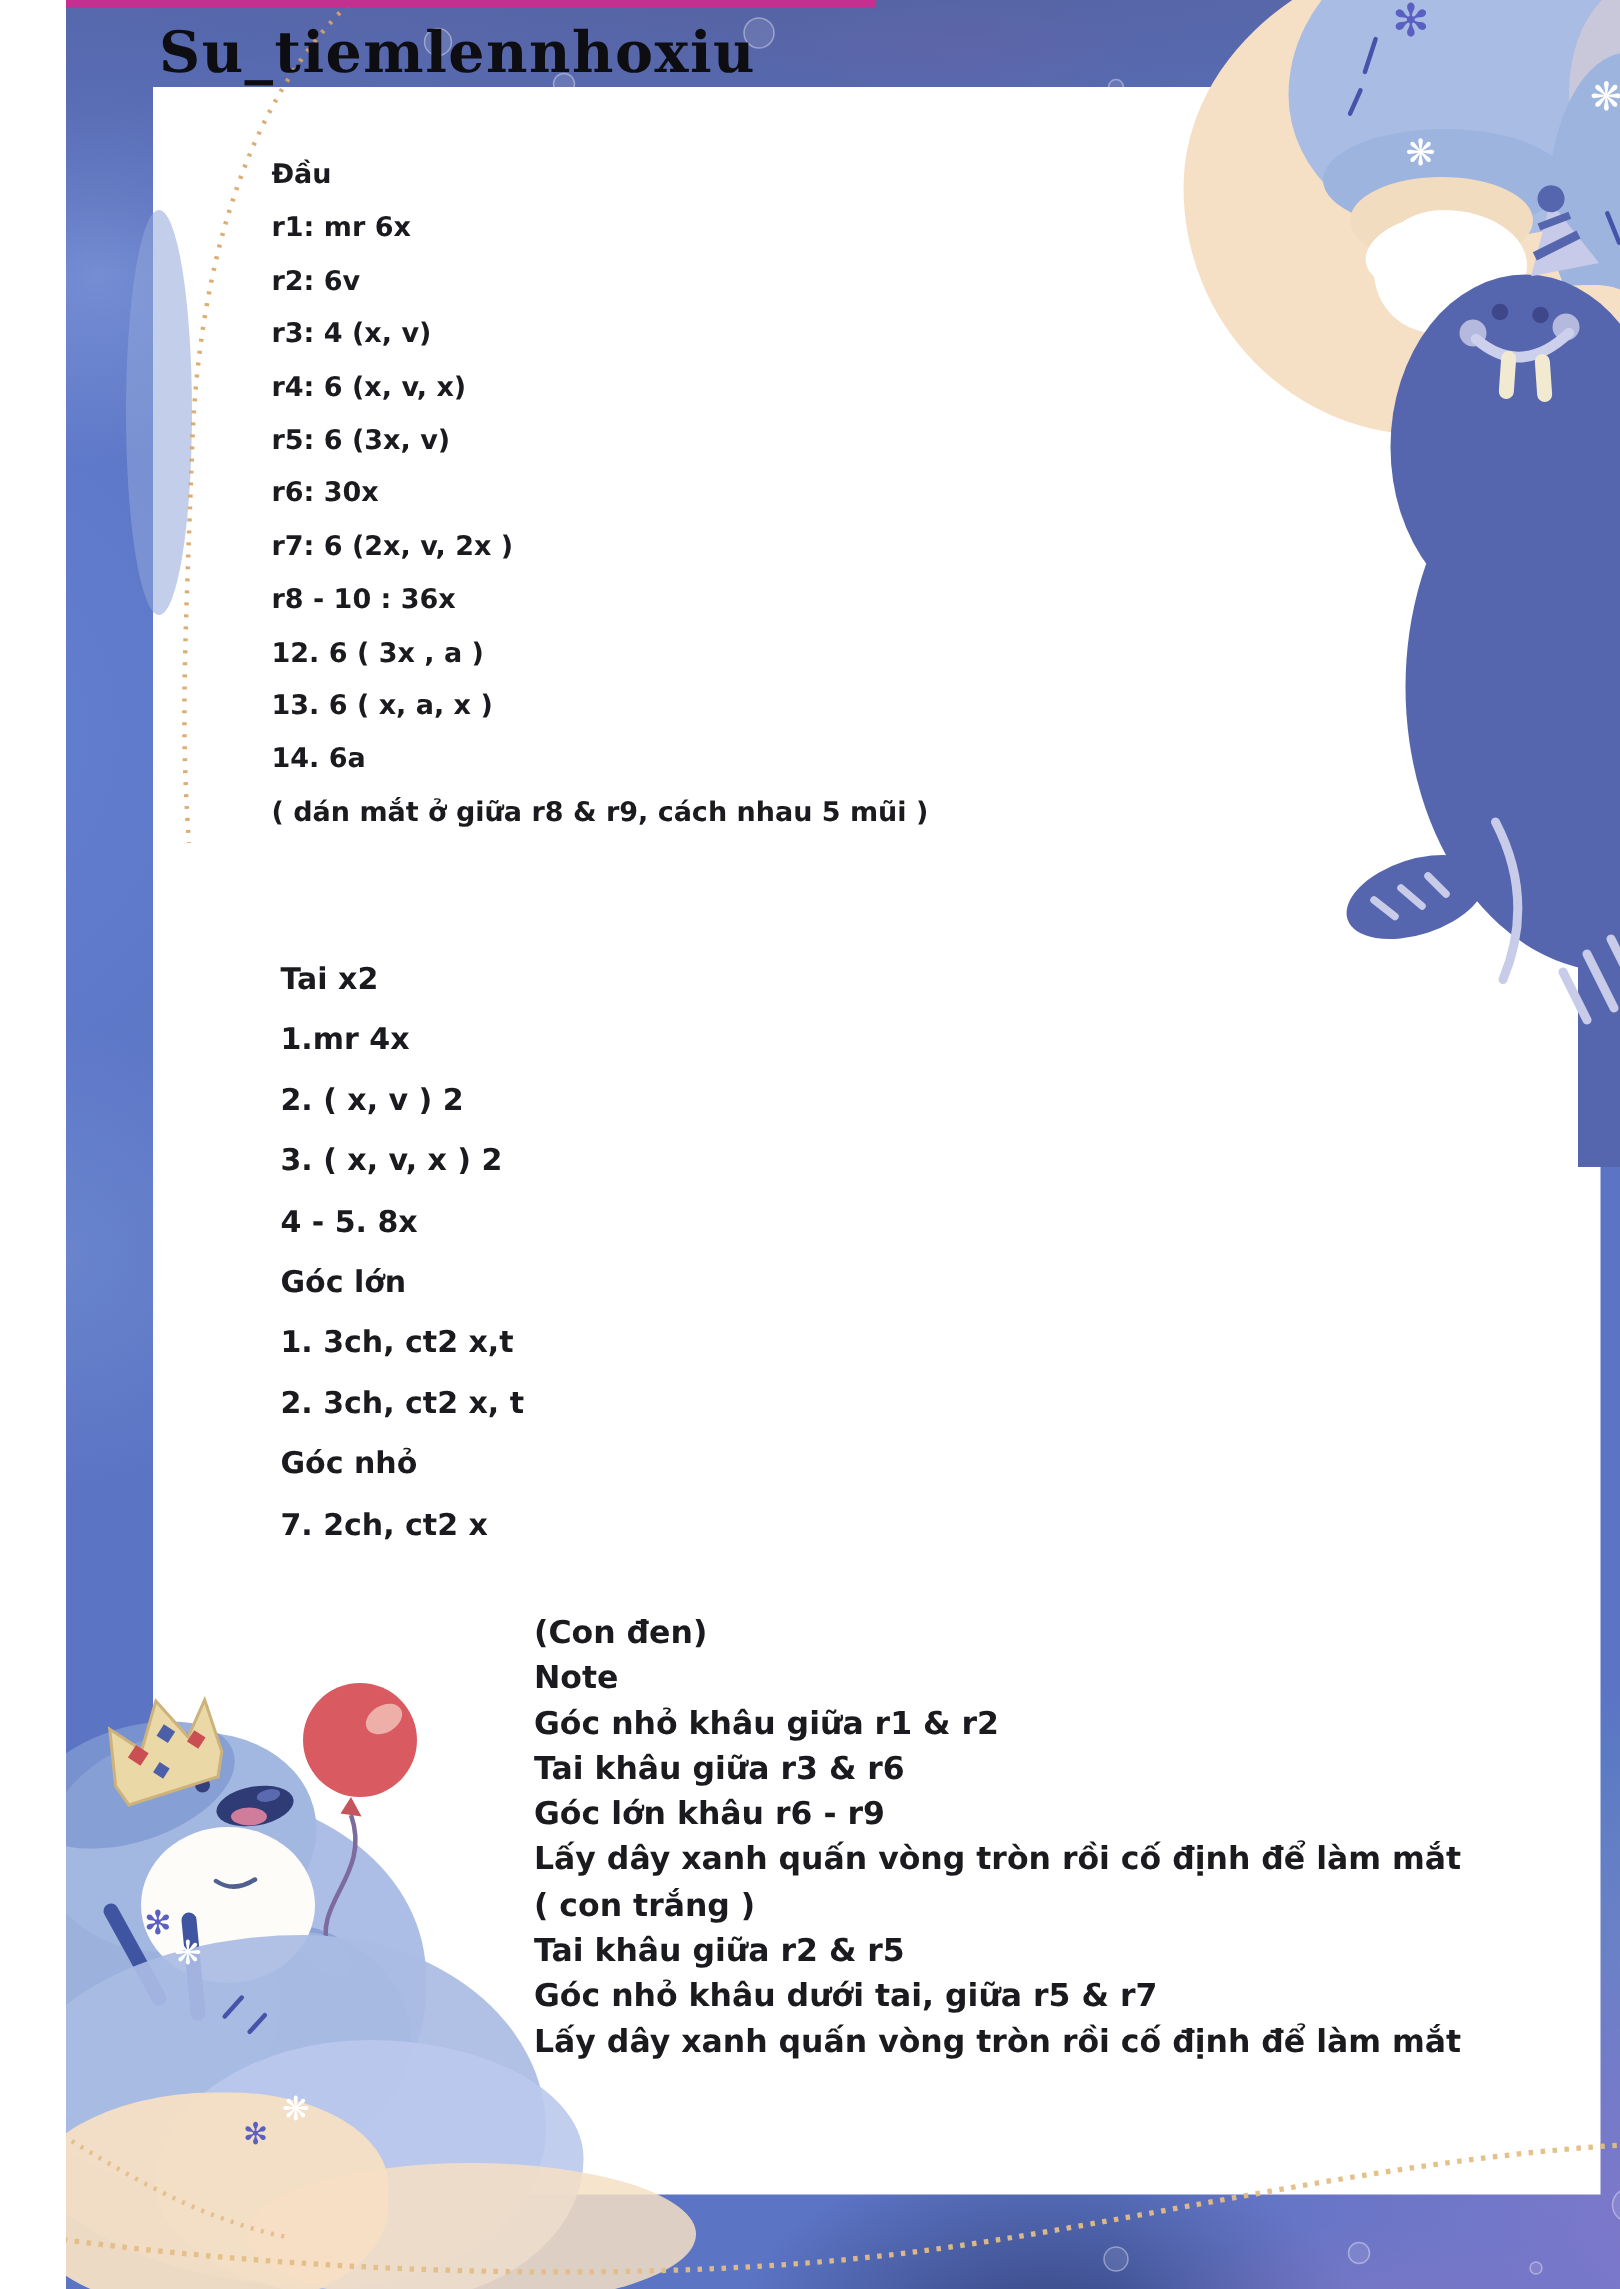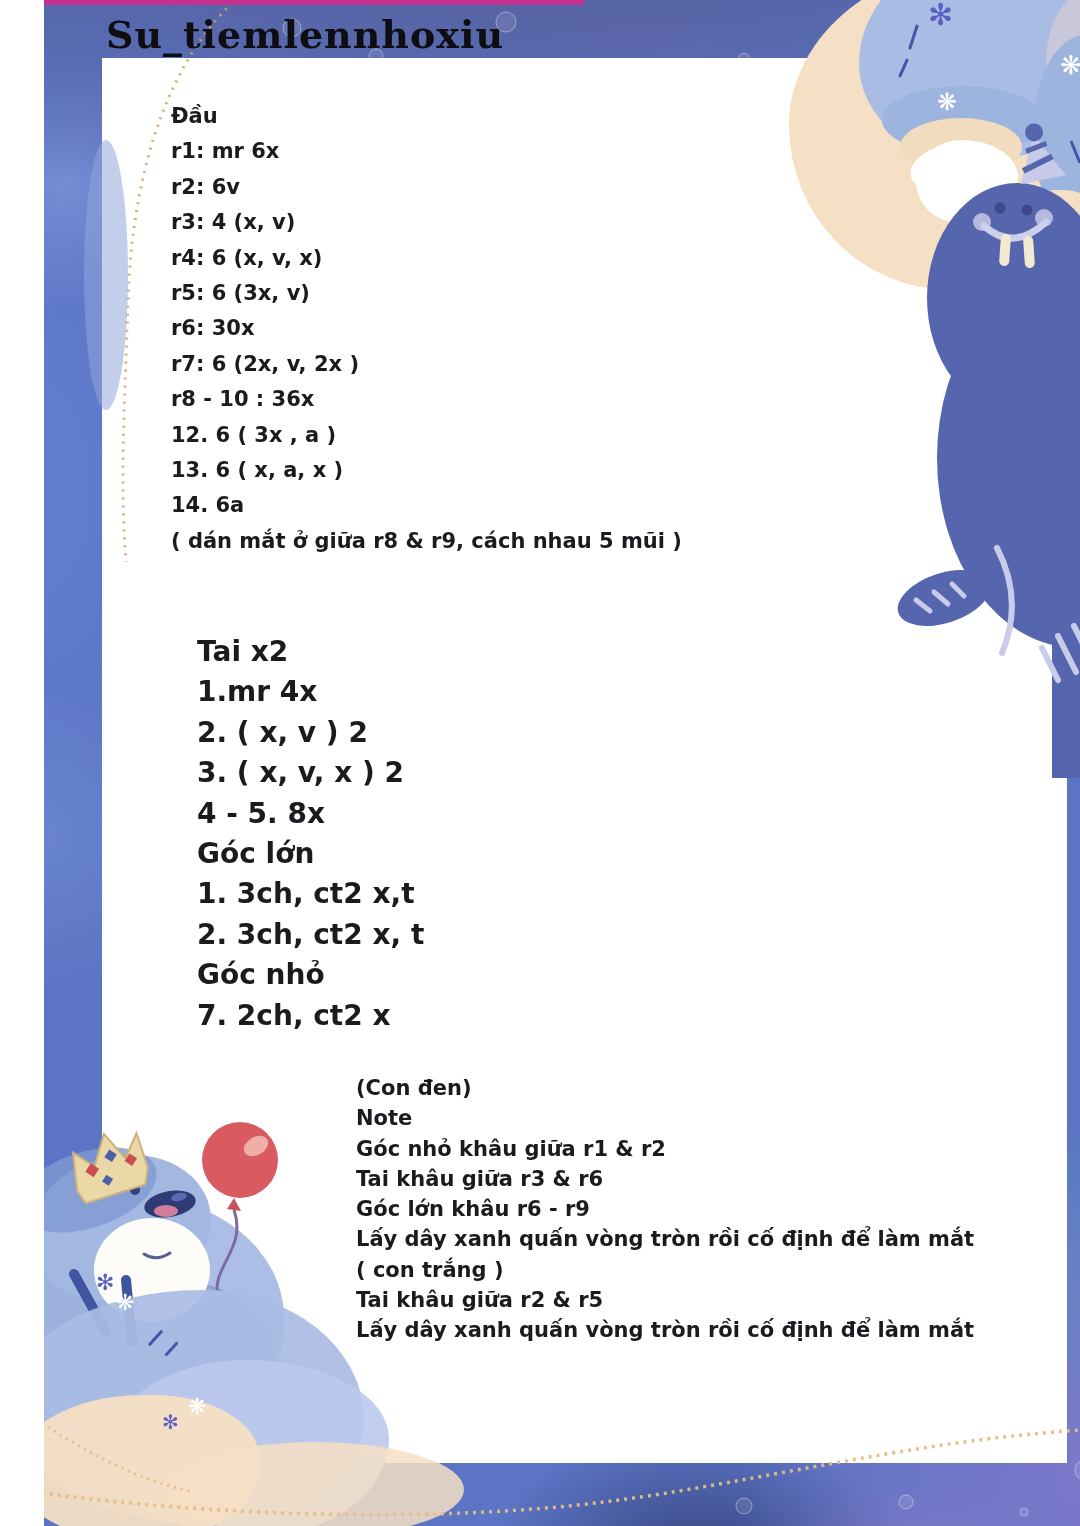--- a/index.html
+++ b/index.html
@@ -19,22 +19,22 @@
       radial-gradient(circle 220px at 0% 55%, rgba(122,152,216,.45), rgba(122,152,216,0) 70%),
       radial-gradient(ellipse 420px 520px at -6% 32%, rgba(101,130,210,.8), rgba(101,130,210,0) 72%);
     margin-left: 44px;
   }
   .top-strip{position:absolute;left:0;top:0;width:540px;height:5px;background:#c42f90;z-index:7;}
   .panel{position:absolute;left:58px;top:58px;width:965px;height:1405px;background:#ffffff;z-index:1;}
   .title{position:absolute;left:62px;top:12px;z-index:7;color:#0d0d12;
          font-family:"DejaVu Serif",serif;font-size:38px;font-weight:700;letter-spacing:1px;white-space:nowrap;}
   
   .txt{position:absolute;z-index:6;color:#1b1b1f;font-weight:bold;white-space:nowrap;}
-  .head-block{left:127px;top:99px;font-size:21px;line-height:35.4px;}
-  .tai-block{left:153px;top:632px;font-size:28px;line-height:40.4px;}
+  .head-block{left:137px;top:99px;font-size:18px;line-height:35.4px;}
+  .tai-block{left:143px;top:632px;font-size:20px;line-height:40.4px;}
   .note-block{left:312px;top:1073px;font-size:21px;line-height:30.3px;}
   
   .blob{position:absolute;}
   .z2{z-index:2;} .z4{z-index:4;}
   .tr1{left:745px;top:-40px;width:360px;height:330px;background:#f6e0c5;border-radius:58% 42% 55% 45%/50% 60% 40% 50%;}
   .tr2{left:920px;top:190px;width:175px;height:270px;background:#f6e0c5;border-radius:55% 45% 50% 50%/45% 50% 55% 50%;}
   .tr3{left:815px;top:-55px;width:285px;height:215px;background:#a9bce3;border-radius:50% 50% 60% 40%/55% 50% 50% 45%;}
   .tr4{left:988px;top:35px;width:112px;height:195px;background:#9db4de;border-radius:50% 50% 45% 55%/55% 45% 50% 50%;}
   .tr5{left:838px;top:86px;width:162px;height:68px;background:#9db4de;border-radius:50%;}
   .tr6{left:856px;top:118px;width:122px;height:58px;background:#f2dcc0;border-radius:50%;}
@@ -234,16 +234,17 @@
 
   <div class="txt note-block">
     <div>(Con đen)</div>
     <div>Note</div>
     <div>Góc nhỏ khâu giữa r1 &amp; r2</div>
     <div>Tai khâu giữa r3 &amp; r6</div>
     <div>Góc lớn khâu r6 - r9</div>
     <div>Lấy dây xanh quấn vòng tròn rồi cố định để làm mắt</div>
     <div>( con trắng )</div>
     <div>Tai khâu giữa r2 &amp; r5</div>
+    <div>Góc nhỏ khâu dưới tai, giữa r5 &amp; r7</div>
     <div>Lấy dây xanh quấn vòng tròn rồi cố định để làm mắt</div>
   </div>
 
 </div>
 
 </body></html>

